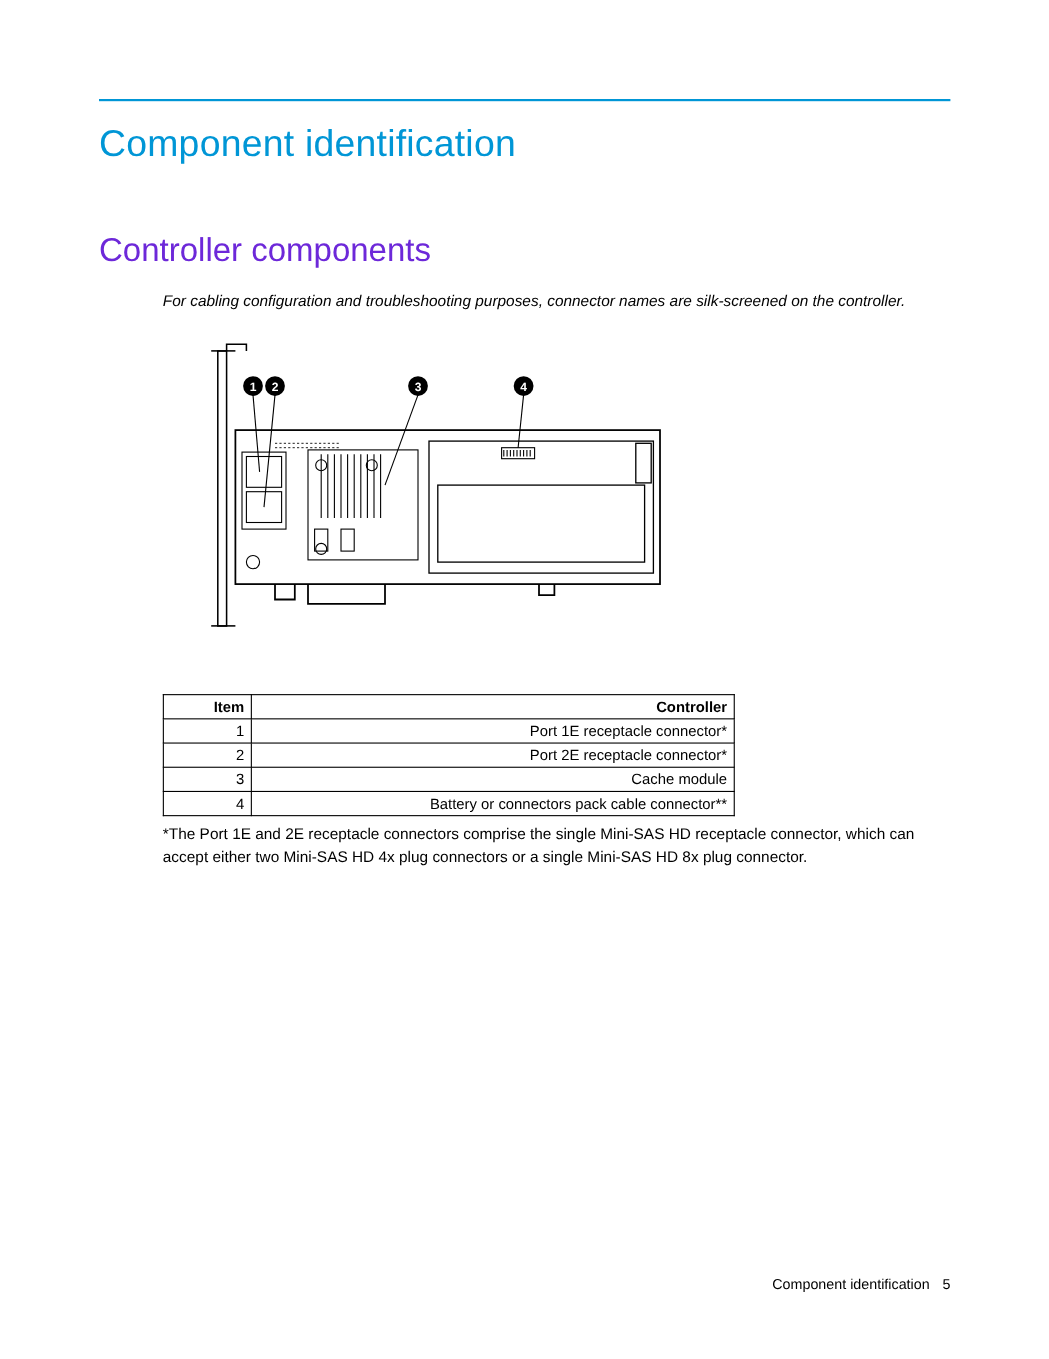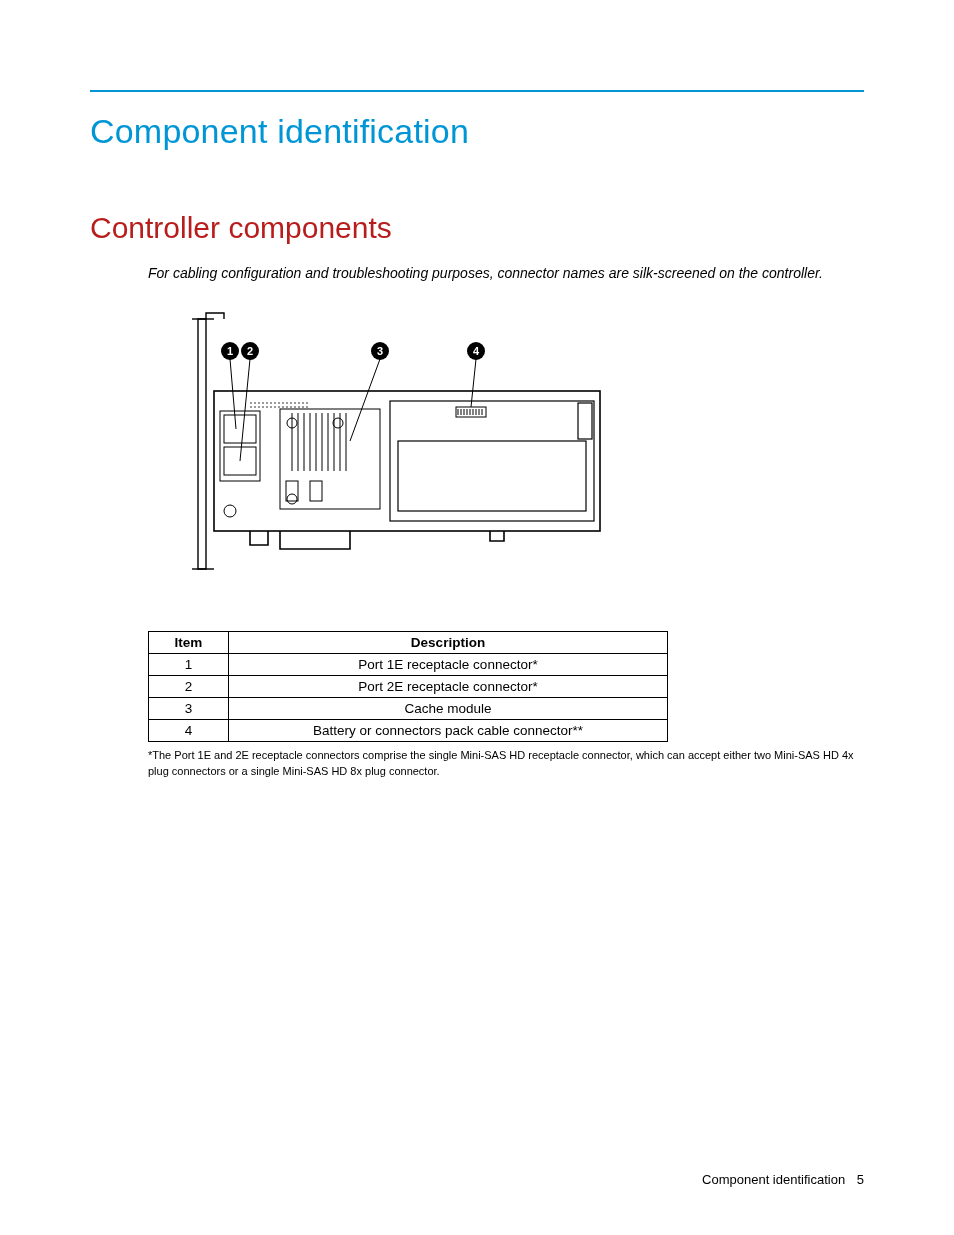--- a/index.html
+++ b/index.html
@@ -1,30 +1,30 @@
 <!DOCTYPE html>
 <html><head>
 <meta charset="utf-8">
 <style>
   * { box-sizing: border-box; margin: 0; padding: 0; }
   html, body { width: 954px; height: 1235px; background: #fff; font-family: Arial, Helvetica, sans-serif; color: #000; }
   .page { position: relative; width: 954px; height: 1235px; padding: 90px 90px 60px 90px; }
   .top-rule { position: absolute; left: 90px; right: 90px; top: 90px; height: 2px; background: #0096d6; }
   h1.title { font-size: 34px; font-weight: 400; color: #0096d6; margin-top: 22px; margin-bottom: 60px; letter-spacing: 0.2px; }
-  h2.section { font-size: 30px; font-weight: 400; color: #b91c1c; margin-bottom: 18px; }
+  h2.section { font-size: 30px; font-weight: 400; color: #6d28d9; margin-bottom: 18px; }
   .body-text { font-size: 14px; line-height: 1.45; margin-left: 58px; margin-bottom: 14px; font-style: italic; }
   .body-text a { color: #0096d6; text-decoration: none; }
   .diagram-wrap { margin-left: 90px; margin-top: 28px; margin-bottom: 50px; }
   svg.diagram { display: block; }
   table.comp { border-collapse: collapse; margin-left: 58px; width: 520px; font-size: 13.5px; }
-  table.comp th, table.comp td { border: 1px solid #000; padding: 3px 6px 3px 6px; text-align: center; vertical-align: bottom; }
+  table.comp th, table.comp td { border: 1px solid #000; padding: 3px 6px 3px 6px; text-align: right; vertical-align: bottom; }
   table.comp th { font-weight: 700; }
   table.comp th.item, table.comp td.item { width: 80px; }
-  .footnotes { margin-left: 58px; margin-top: 6px; font-size: 11px; line-height: 1.45; max-width: 710px; }
-  .footer { position: absolute; right: 90px; bottom: 48px; font-size: 13px; margin-top: 40px; }
+  .footnotes { margin-left: 58px; margin-top: 6px; font-size: 14px; line-height: 1.45; max-width: 710px; }
+  .footer { position: absolute; right: 90px; bottom: 60px; font-size: 13px; margin-top: 40px; }
   .footer .pnum { margin-left: 8px; }
   .callout-num { font: 700 11px Arial, sans-serif; fill: #fff; }
 </style>
 </head>
 <body>
 
 <div class="page">
   <div class="top-rule"></div>
 
   <h1 class="title">Component identification</h1>
@@ -123,21 +123,21 @@
         <circle cx="296" cy="40" r="9" fill="#000"></circle>
         <text x="296" y="44" text-anchor="middle" class="callout-num">4</text>
       </g>
     </svg>
   </div>
 
   <table class="comp">
     <thead>
       <tr>
         <th class="item">Item</th>
-        <th>Description</th>
+        <th>Controller</th>
       </tr>
     </thead>
     <tbody>
       <tr>
         <td class="item">1</td>
         <td>Port 1E receptacle connector*</td>
       </tr>
       <tr>
         <td class="item">2</td>
         <td>Port 2E receptacle connector*</td>

